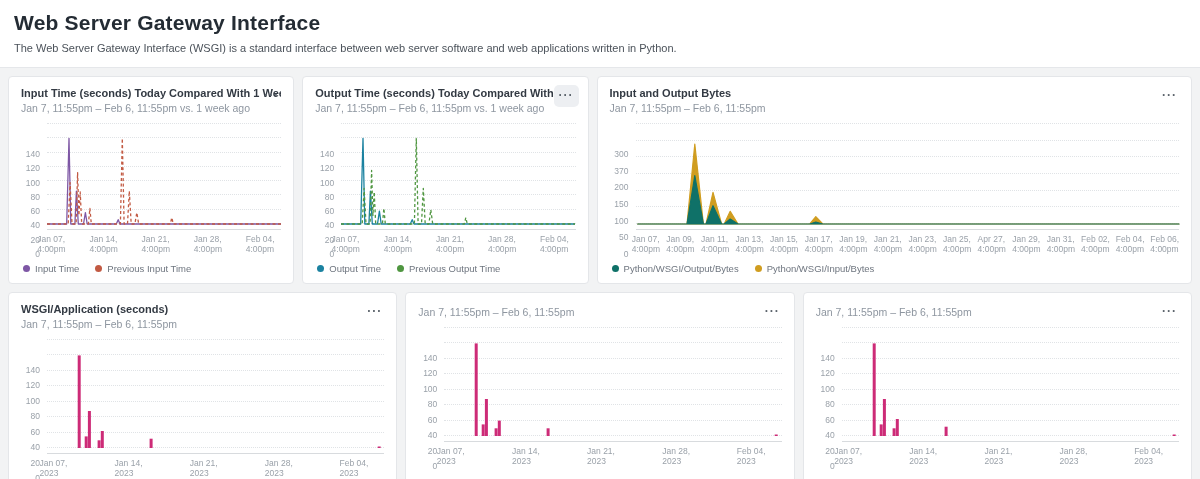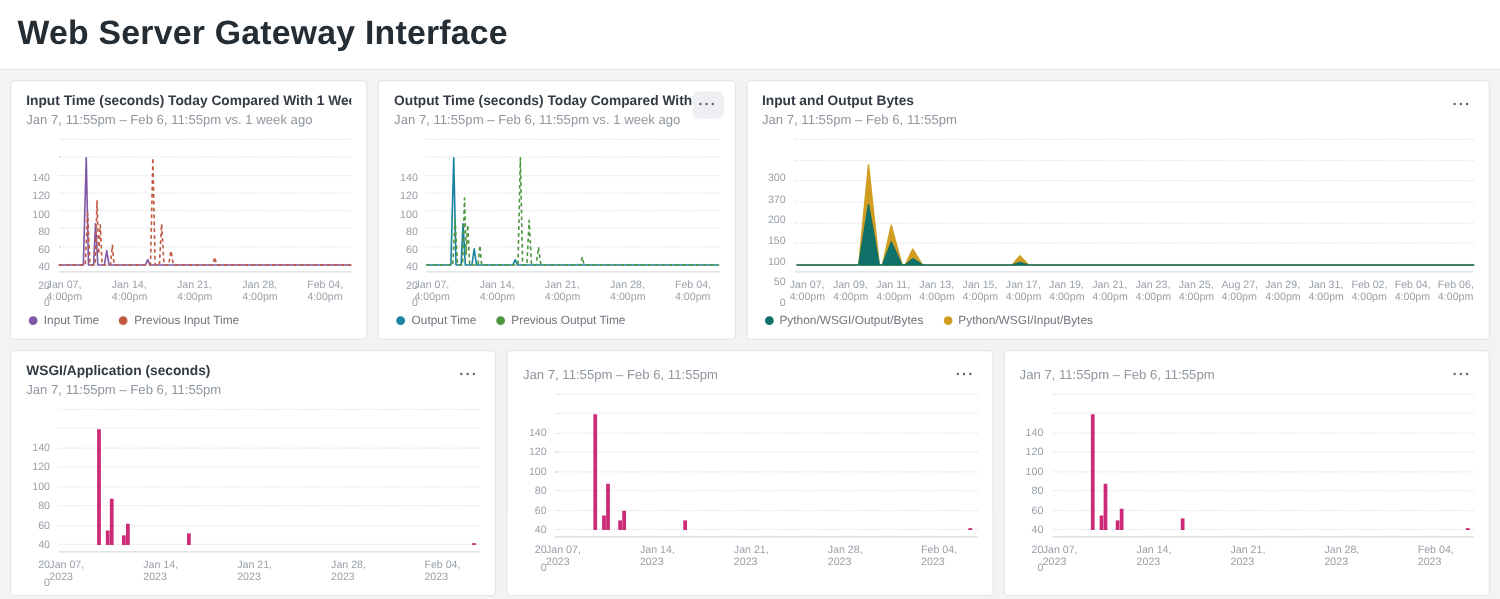--- a/index.html
+++ b/index.html
@@ -1,19 +1,19 @@
 <!DOCTYPE html>
 <html><head>
 <meta charset="utf-8">
 <style>
   * { box-sizing: border-box; margin: 0; padding: 0; }
   html,body { width:1200px; height:479px; overflow:hidden; background:#f2f3f4;
     font-family:"Liberation Sans", sans-serif; }
   .page-header { background:#fff; border-bottom:1px solid #e5e7ea; padding:11px 14px 13px; }
-  .page-title { font-size:27px; font-weight:700; color:#242c34; letter-spacing:.2px; }
+  .page-title { font-size:21px; font-weight:700; color:#242c34; letter-spacing:.2px; }
   .page-sub { font-size:11px; color:#4b525a; margin-top:7px; }
   .rows { padding:8px; display:flex; flex-direction:column; gap:8px; }
   .row { display:grid; gap:8px; }
   .row-top { grid-template-columns: 1fr 1fr 2.08fr; }
   .row-bottom { grid-template-columns: 1fr 1fr 1fr; }
   .card { background:#fff; border:1px solid #e4e6e9; border-radius:4px; padding:10px 12px 9px;
     position:relative; overflow:hidden; }
   .card-title { font-size:11px; font-weight:700; color:#333a43; padding-right:30px;
     white-space:nowrap; overflow:hidden; }
   .card-sub { font-size:10.5px; color:#8e96a0; margin-top:3px; }
@@ -34,20 +34,21 @@
     text-align:left; line-height:1.2; white-space:nowrap; }
   .legend { display:flex; gap:16px; margin-top:8px; padding-left:2px; }
   .legend-item { display:flex; align-items:center; gap:5px; font-size:9.5px; color:#6e757f; }
   .legend-dot { width:7px; height:7px; border-radius:50%; flex:none; }
 </style>
 </head>
 <body>
 
 <header class="page-header">
   <div class="page-title">Web Server Gateway Interface</div>
+  <div class="page-sub">The Web Server Gateway Interface (WSGI) is a standard interface between web server software and web applications written in Python.</div>
 </header>
 
 <div class="rows">
   <div class="row row-top">
 
     <div class="card">
       <div class="card-title">Input Time (seconds) Today Compared With 1 Week Ago</div>
       <div class="card-sub">Jan 7, 11:55pm – Feb 6, 11:55pm vs. 1 week ago</div>
       <div class="menu">···</div>
       <div class="chart">
@@ -249,21 +250,21 @@
                 </div>
                 <div class="xlab" style="left: 287.064px;">
                   <div>Jan 23,</div>
                   <div>4:00pm</div>
                 </div>
                 <div class="xlab" style="left: 321.65px;">
                   <div>Jan 25,</div>
                   <div>4:00pm</div>
                 </div>
                 <div class="xlab" style="left: 356.236px;">
-                  <div>Aug 27,</div>
+                  <div>Apr 27,</div>
                   <div>4:00pm</div>
                 </div>
                 <div class="xlab" style="left: 390.822px;">
                   <div>Jan 29,</div>
                   <div>4:00pm</div>
                 </div>
                 <div class="xlab" style="left: 425.408px;">
                   <div>Jan 31,</div>
                   <div>4:00pm</div>
                 </div>

